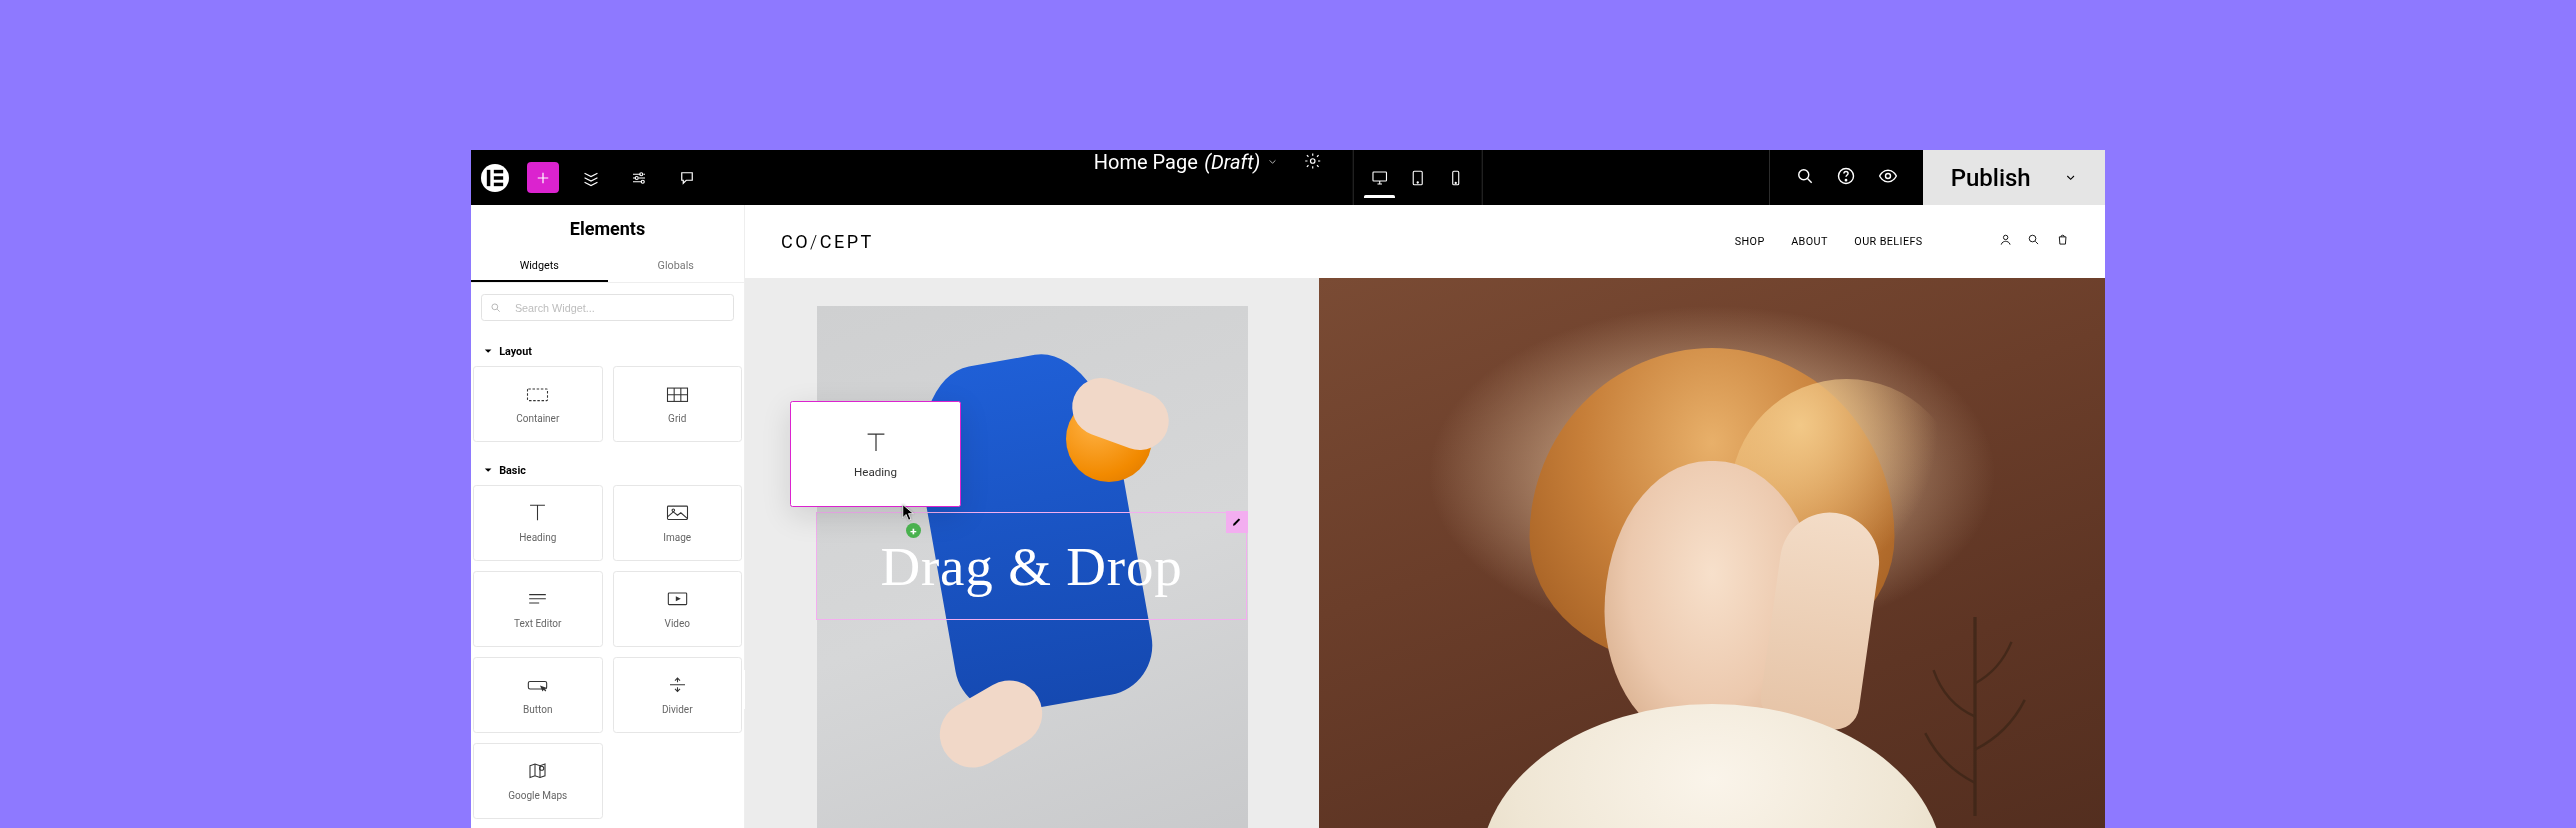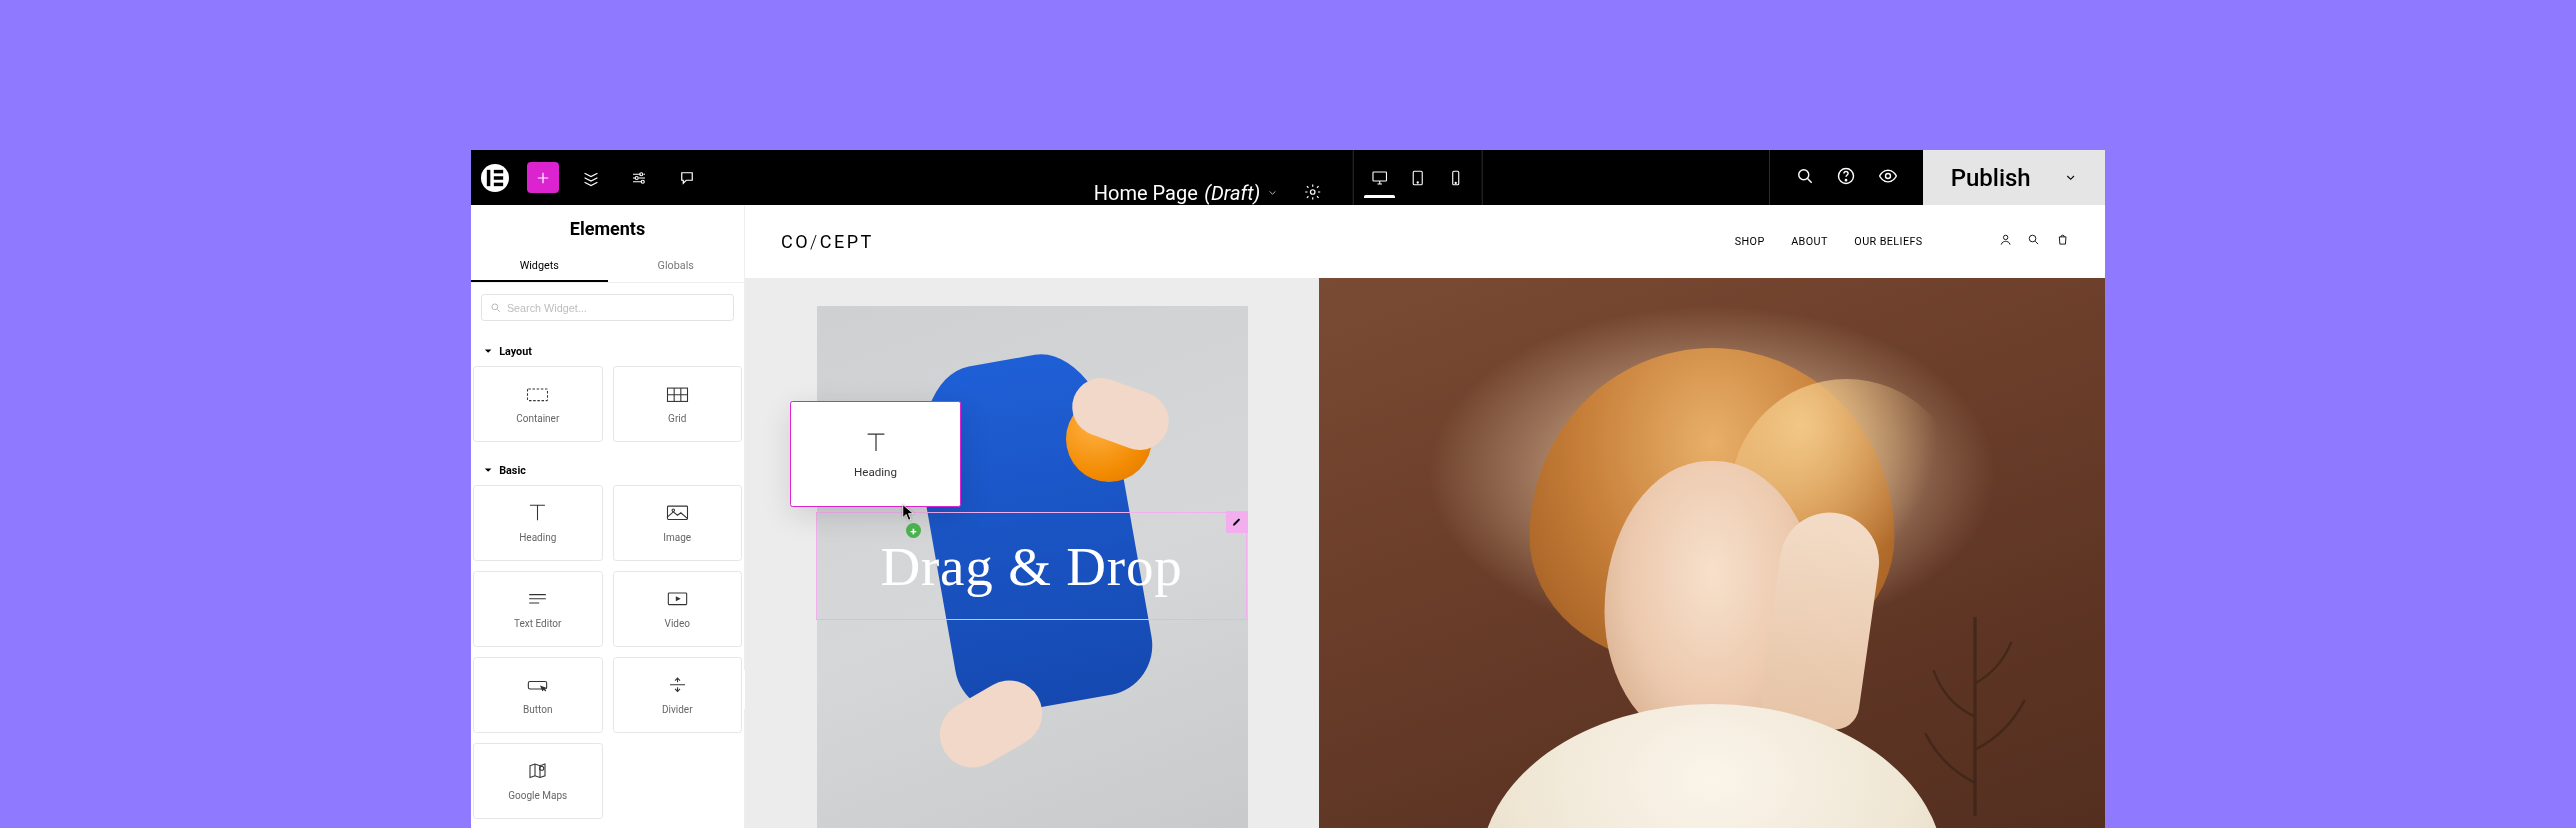--- a/index.html
+++ b/index.html
@@ -46,21 +46,21 @@
   }
   .tb-btn {
     width: 31.5px; height: 31.5px; border-radius: 4.1px;
     display: flex; align-items: center; justify-content: center;
     color: #fff; cursor: pointer;
   }
   .tb-btn.plus { background: #db23cf; }
   .tb-btn svg { width: 18px; height: 18px; stroke: currentColor; fill: none; stroke-width: 1.6; }
   .tb-center {
     position: absolute; left: 50%; transform: translateX(-50%);
-    height: 100%; display: flex; align-items: flex-end; gap: 15px;
+    height: 100%; display: flex; align-items: flex-start; gap: 15px;
   }
   .doc-title { font-size: 20px; display: flex; gap: 6.6px; align-items: center;}
   .doc-title .name { color: #fff; }
   .doc-title .status { color: #ffffff; font-style: italic; }
   .chev-s { width: 11.6px; height: 11.6px; stroke: #bbb; stroke-width: 2; fill: none; }
 
   .tb-devices { display: flex; align-items: center; gap: 20px; margin-left: 16.6px; padding: 0 16.6px; border-left: 0.8px solid #2c2c2c; border-right: 0.8px solid #2c2c2c; height: 100%;}
   .dev-btn { position: relative; display: flex; align-items: center; }
   .dev-btn.active::after{
     content:""; position:absolute; bottom:-11.6px; left:50%; transform:translateX(-50%);
@@ -116,21 +116,21 @@
     font-size: 18px;
     padding: 13.3px 0 11.6px;
   }
   .tabs {
     display:flex; border-bottom:0.8px solid #eee; font-size: 10.8px;
   }
   .tab { flex:1; text-align:center; padding: 8.3px 0; color:#777; cursor:pointer;}
   .tab.active { color:#000; border-bottom: 2.5px solid #000; margin-bottom:-0.8px;}
   .search-wrap { padding: 11.6px 10px;}
   .search {
-    display:flex; align-items:flex-end; gap:5px;
+    display:flex; align-items:flex-end; gap:13px;
     border:0.8px solid #e2e2e2; border-radius: 3.3px; padding: 6.6px 8.3px;
   }
   .search svg { width:11.6px; height:11.6px; stroke:#b5b5b5; fill:none; stroke-width:2;}
   .search input { border:none; outline:none; font-size:10.8px; flex:1; color:#333;}
   .search input::placeholder{ color:#bdbdbd;}
 
   .section-head {
     display:flex; align-items:center; gap:6.6px;
     padding: 11.6px 13.3px 8.3px; font-size: 10.8px; font-weight: 700;
   }

